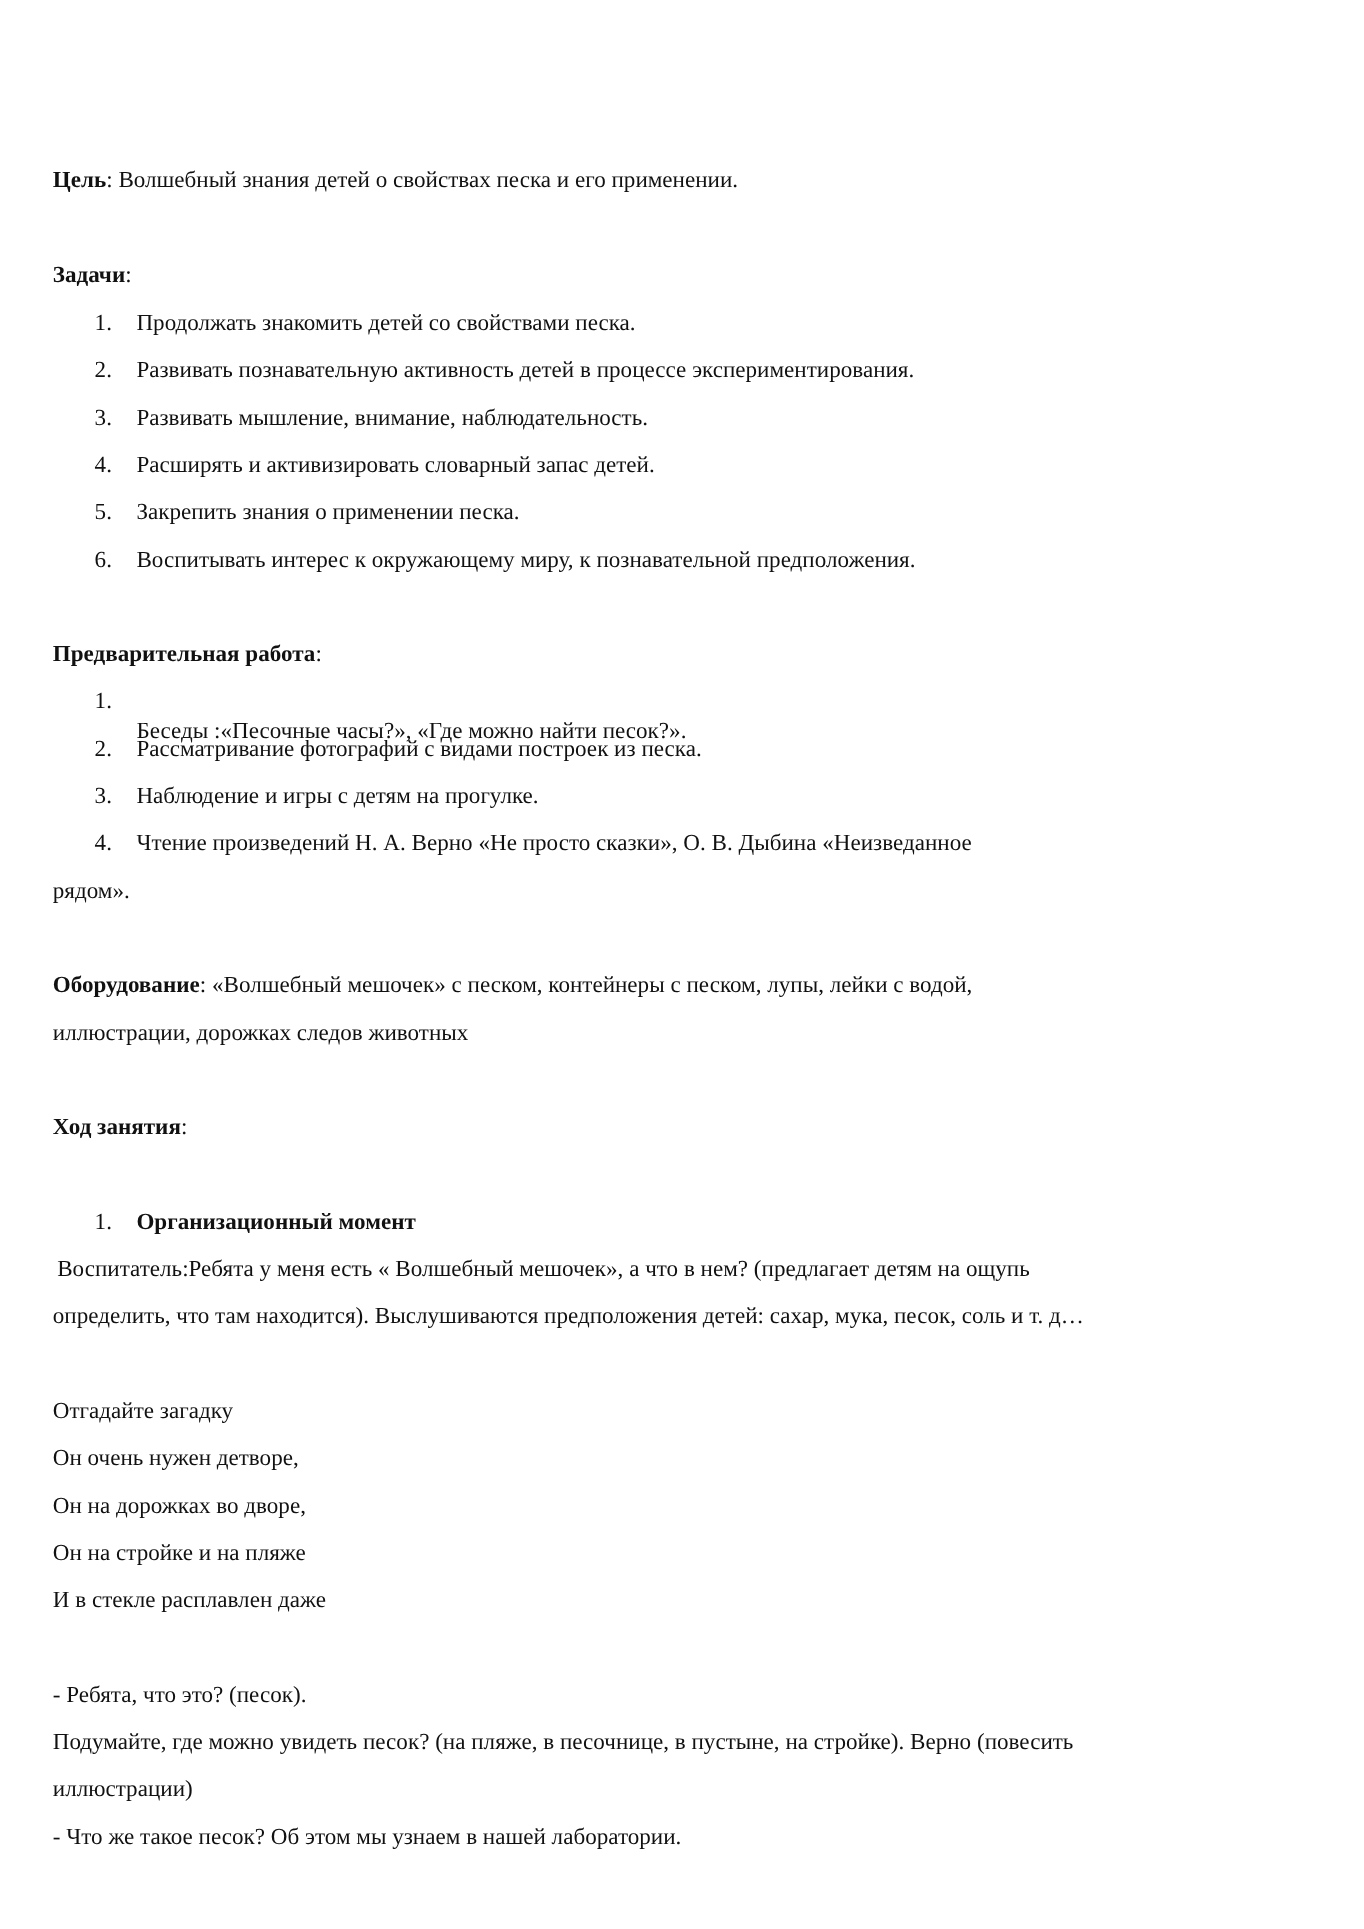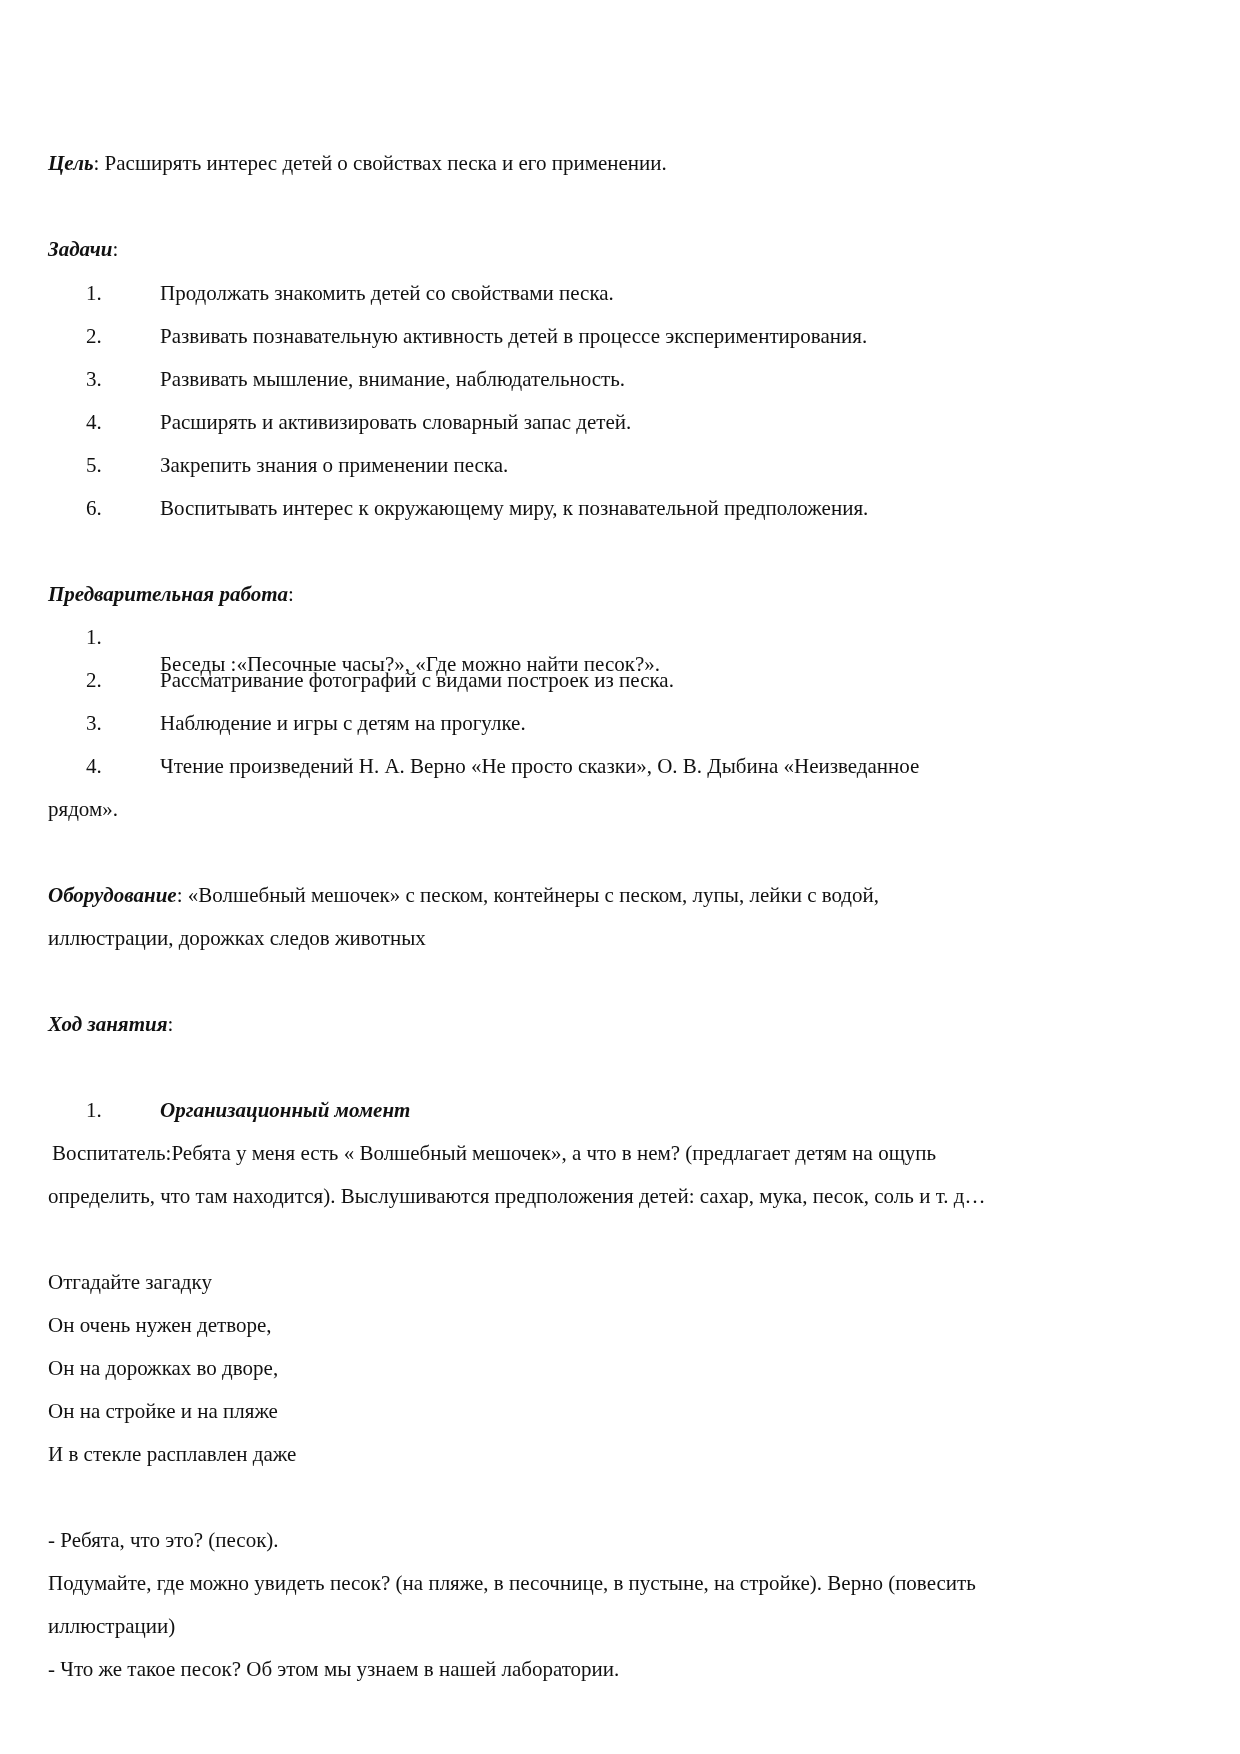--- a/index.html
+++ b/index.html
@@ -3,29 +3,29 @@
 <meta charset="utf-8">
 <style>
   html, body { margin: 0; padding: 0; background: #ffffff; }
   body {
     width: 1240px; height: 1754px; position: relative; overflow: hidden;
     font-family: "Liberation Serif", "DejaVu Serif", serif;
     color: #111111;
     font-size: 21px;
   }
   .line { position: absolute; left: 48px; white-space: nowrap; line-height: 26px; }
-  .b { font-weight: bold; font-style: italic; }
+  .b { font-weight: bold; }
   .num { position: absolute; left: 86px; white-space: nowrap; line-height: 26px; }
-  .item { position: absolute; left: 124px; white-space: nowrap; line-height: 26px; margin-left: 36px; }
+  .item { position: absolute; left: 124px; white-space: nowrap; line-height: 26px; }
 </style>
 </head>
 <body>
 
 <div class="line" style="top:150px">
-  <span class="b">Цель</span><span>: Расширять интерес детей о свойствах песка и его применении.</span>
+  <span class="b">Цель</span><span>: Волшебный знания детей о свойствах песка и его применении.</span>
 </div>
 
 <div class="line" style="top:236px">
   <span class="b">Задачи</span><span>:</span>
 </div>
 <div>
   <span class="num" style="top:280px">1.</span>
   <span class="item" style="top:280px">Продолжать знакомить детей со свойствами песка.</span>
   <span class="num" style="top:323px">2.</span>
   <span class="item" style="top:323px">Развивать познавательную активность детей в процессе экспериментирования.</span>

